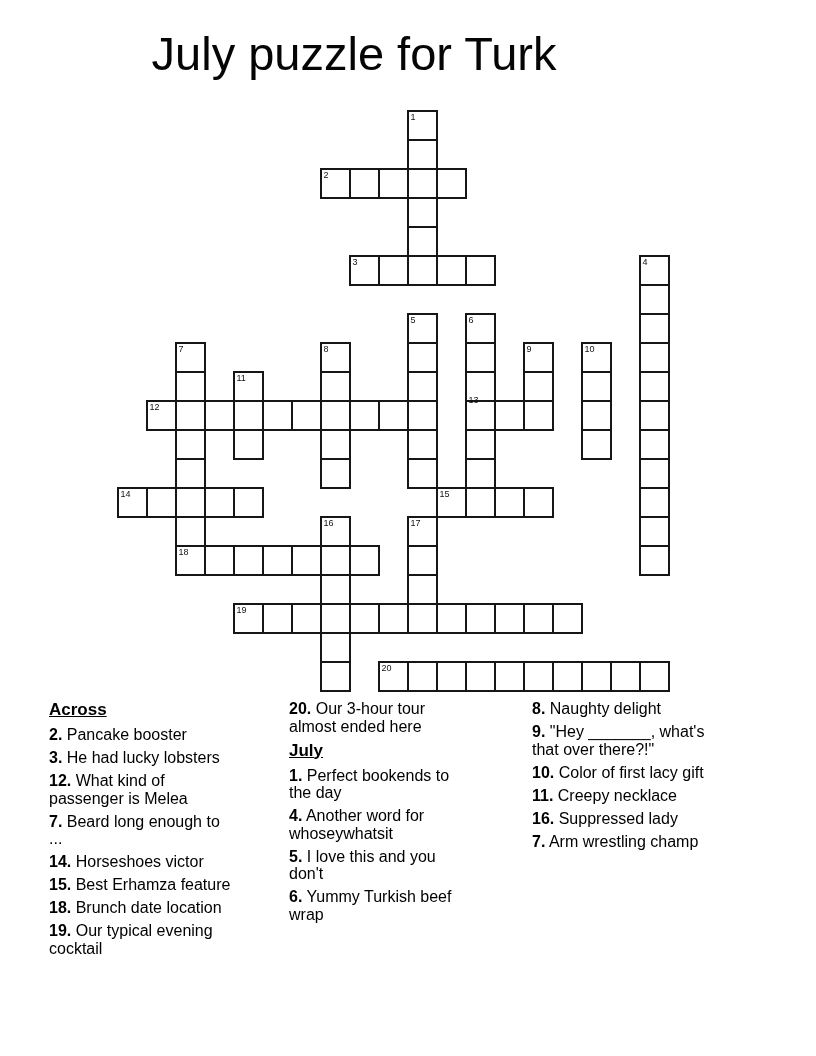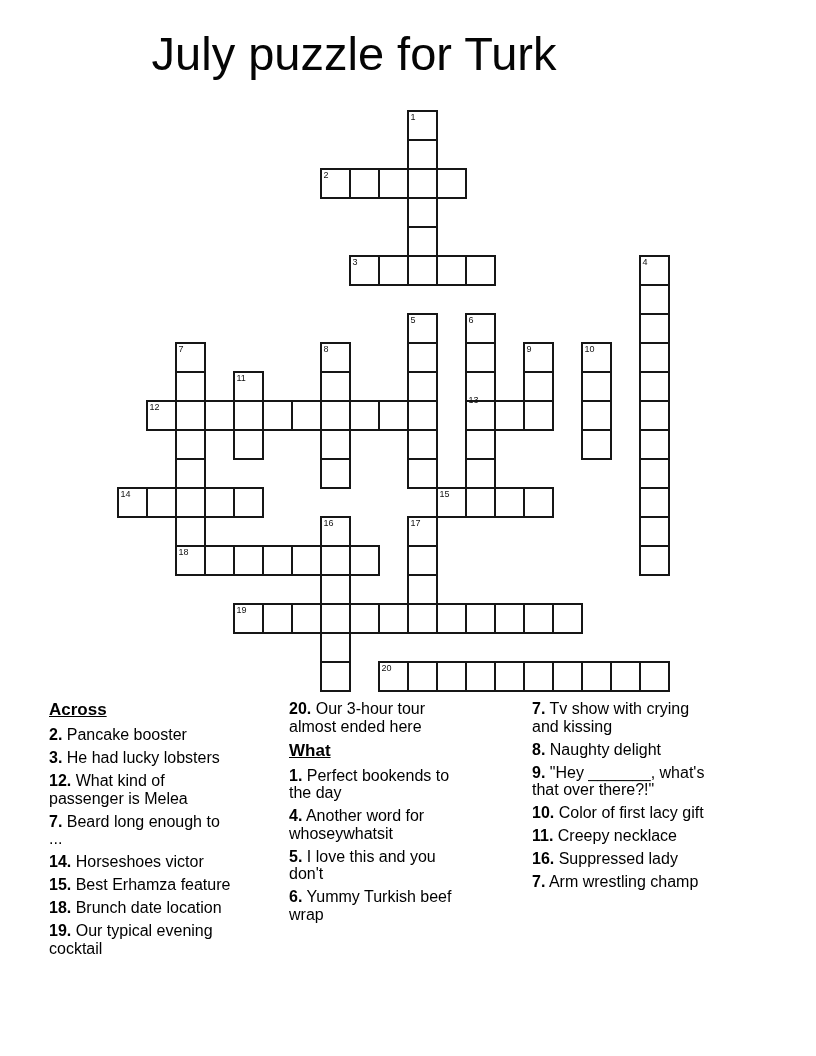--- a/index.html
+++ b/index.html
@@ -186,33 +186,31 @@
 ...</span></p>
         <p class="clue"><b class="clue-num">14.</b><span class="clue-text"> Horseshoes victor</span></p>
         <p class="clue"><b class="clue-num">15.</b><span class="clue-text"> Best Erhamza feature</span></p>
         <p class="clue"><b class="clue-num">18.</b><span class="clue-text"> Brunch date location</span></p>
         <p class="clue"><b class="clue-num">19.</b><span class="clue-text"> Our typical evening
 cocktail</span></p>
       </div>
     <div class="clue-col" id="clue-col-1" style="left:289px;width:238px">
         <p class="clue"><b class="clue-num">20.</b><span class="clue-text"> Our 3-hour tour
 almost ended here</span></p>
-        <p class="clue-header"><span class="hdr">What</span></p>
+        <p class="clue-header"><span class="hdr">July</span></p>
         <p class="clue"><b class="clue-num">1.</b><span class="clue-text"> Perfect bookends to
 the day</span></p>
         <p class="clue"><b class="clue-num">4.</b><span class="clue-text"> Another word for
 whoseywhatsit</span></p>
         <p class="clue"><b class="clue-num">5.</b><span class="clue-text"> I love this and you
 don't</span></p>
         <p class="clue"><b class="clue-num">6.</b><span class="clue-text"> Yummy Turkish beef
 wrap</span></p>
       </div>
     <div class="clue-col" id="clue-col-2" style="left:532px;width:264px">
-        <p class="clue"><b class="clue-num">7.</b><span class="clue-text"> Tv show with crying
-and kissing</span></p>
         <p class="clue"><b class="clue-num">8.</b><span class="clue-text"> Naughty delight</span></p>
         <p class="clue"><b class="clue-num">9.</b><span class="clue-text"> "Hey _______, what's
 that over there?!"</span></p>
         <p class="clue"><b class="clue-num">10.</b><span class="clue-text"> Color of first lacy gift</span></p>
         <p class="clue"><b class="clue-num">11.</b><span class="clue-text"> Creepy necklace</span></p>
         <p class="clue"><b class="clue-num">16.</b><span class="clue-text"> Suppressed lady</span></p>
         <p class="clue"><b class="clue-num">7.</b><span class="clue-text"> Arm wrestling champ</span></p>
       </div>
   </div>
 </div>

